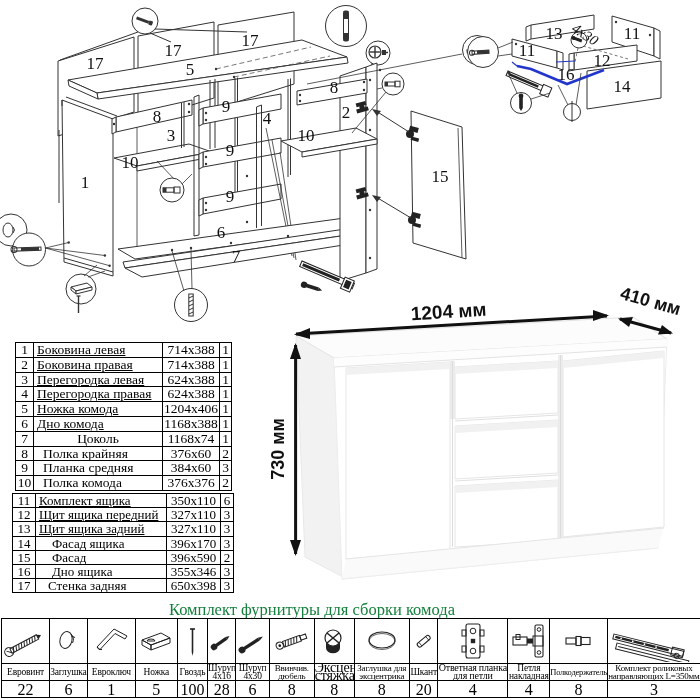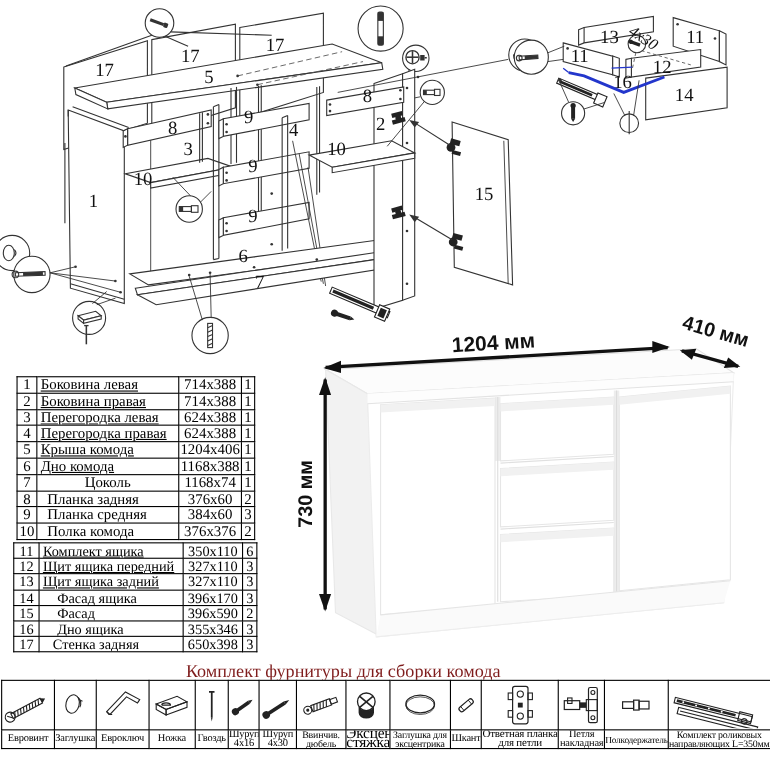--- a/index.html
+++ b/index.html
@@ -4,21 +4,21 @@
 <style>
   html,body{margin:0;padding:0;width:700px;height:700px;background:#fff;overflow:hidden;}
   body{font-family:"Liberation Serif", serif;position:relative;}
   #cv{position:absolute;left:0;top:0;}
   table{border-collapse:collapse;table-layout:fixed;position:absolute;background:#fff;}
   td{border:1px solid #000;padding:0;overflow:hidden;white-space:nowrap;}
   .pt td{font-size:13.5px;line-height:13.8px;height:13.8px;}
   .p2 td{font-size:13px;line-height:13.2px;height:13.2px;}
   .pt .c{text-align:center;}
   .nm{padding-left:3px;text-decoration:underline;}
-  .ttl{position:absolute;left:0;top:600px;width:624px;text-align:center;font-size:16.5px;color:#7f1d1d;}
+  .ttl{position:absolute;left:0;top:600px;width:624px;text-align:center;font-size:16.5px;color:#15803d;}
   .hw td{text-align:center;vertical-align:middle;}
   .hw .ic{height:44px;}
   .hw .ic svg{display:block;margin:0 auto;}
   .hw .lb{font-size:9.5px;line-height:8.2px;height:16px;letter-spacing:-0.2px;}
   .hw .qt{font-size:16px;height:16px;line-height:15px;}
 </style>
 </head>
 <body>
 <svg id="cv" width="700" height="700" viewBox="0 0 700 700">
 
@@ -474,39 +474,39 @@
         <td class="c">1</td>
       </tr>
 <tr>
         <td class="c">4</td>
         <td class="nm">Перегородка правая</td>
         <td class="c">624х388</td>
         <td class="c">1</td>
       </tr>
 <tr>
         <td class="c">5</td>
-        <td class="nm">Крыша комода</td>
+        <td class="nm">Ножка комода</td>
         <td class="c">1204х406</td>
         <td class="c">1</td>
       </tr>
 <tr>
         <td class="c">6</td>
         <td class="nm">Дно комода</td>
         <td class="c">1168х388</td>
         <td class="c">1</td>
       </tr>
 <tr>
         <td class="c">7</td>
         <td class="c">Цоколь</td>
         <td class="c">1168х74</td>
         <td class="c">1</td>
       </tr>
 <tr>
         <td class="c">8</td>
-        <td style="padding-left:9px">Планка задняя</td>
+        <td style="padding-left:9px">Полка крайняя</td>
         <td class="c">376х60</td>
         <td class="c">2</td>
       </tr>
 <tr>
         <td class="c">9</td>
         <td style="padding-left:9px">Планка средняя</td>
         <td class="c">384х60</td>
         <td class="c">3</td>
       </tr>
 <tr>
@@ -761,14 +761,31 @@
         <td class="lb">Шуруп<br>4х30</td>
         <td class="lb" style="font-size:9px">Ввинчив.<br>дюбель</td>
         <td class="lb" style="font-size:14px">Эксцентр.<br>стяжка</td>
         <td class="lb" style="font-size:9px">Заглушка для<br>эксцентрика</td>
         <td class="lb">Шкант</td>
         <td class="lb" style="font-size:10px">Ответная планка<br>для петли</td>
         <td class="lb">Петля<br>накладная</td>
         <td class="lb" style="font-size:8.5px">Полкодержатель</td>
         <td class="lb" style="font-size:9px">Комплект роликовых<br>направляющих L=350мм</td>
 </tr>
+<tr>
+<td class="qt">22</td>
+        <td class="qt">6</td>
+        <td class="qt">1</td>
+        <td class="qt">5</td>
+        <td class="qt">100</td>
+        <td class="qt">28</td>
+        <td class="qt">6</td>
+        <td class="qt">8</td>
+        <td class="qt">8</td>
+        <td class="qt">8</td>
+        <td class="qt">20</td>
+        <td class="qt">4</td>
+        <td class="qt">4</td>
+        <td class="qt">8</td>
+        <td class="qt">3</td>
+</tr>
 </tbody>
   </table>
 
 </body></html>

